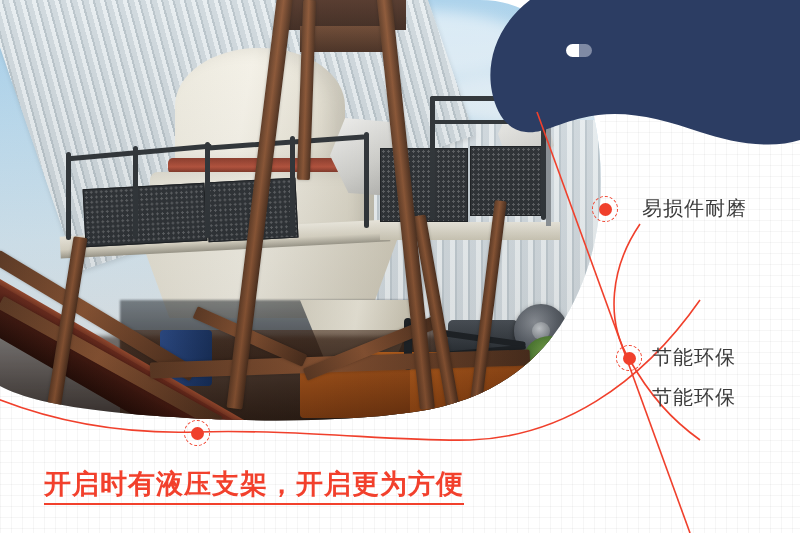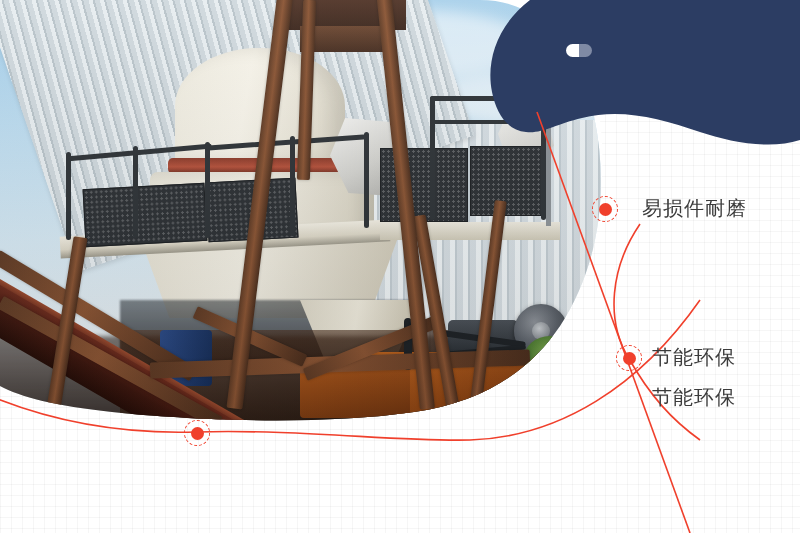--- a/index.html
+++ b/index.html
@@ -479,14 +479,15 @@
   </svg>
 
   <span class="marker" id="marker-feed"></span>
   <span class="marker" id="marker-energy"></span>
   <span class="marker" id="marker-bottom"></span>
 
   <div class="feature-label" id="feat-1">易损件耐磨</div>
   <div class="feature-label" id="feat-2">节能环保</div>
   <div class="feature-label" id="feat-3">节能环保</div>
 
+  <div id="caption">开启时有液压支架，开启更为方便</div>
 
 </div>
 
 </body></html>

